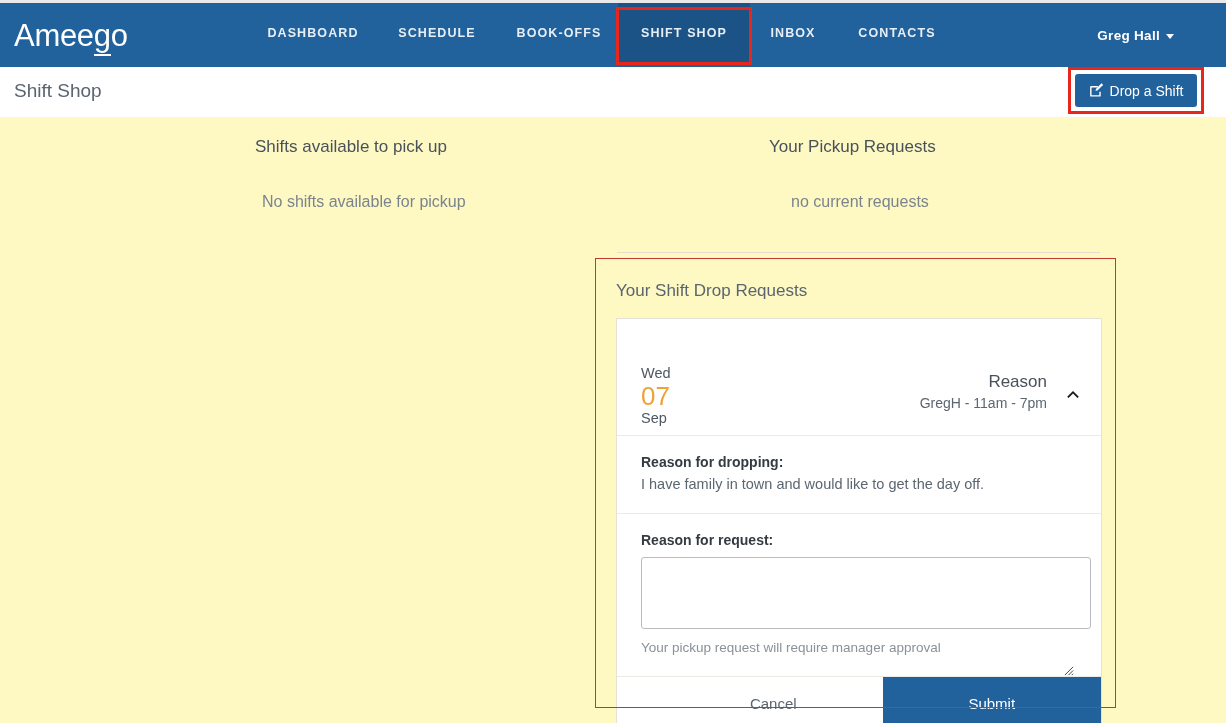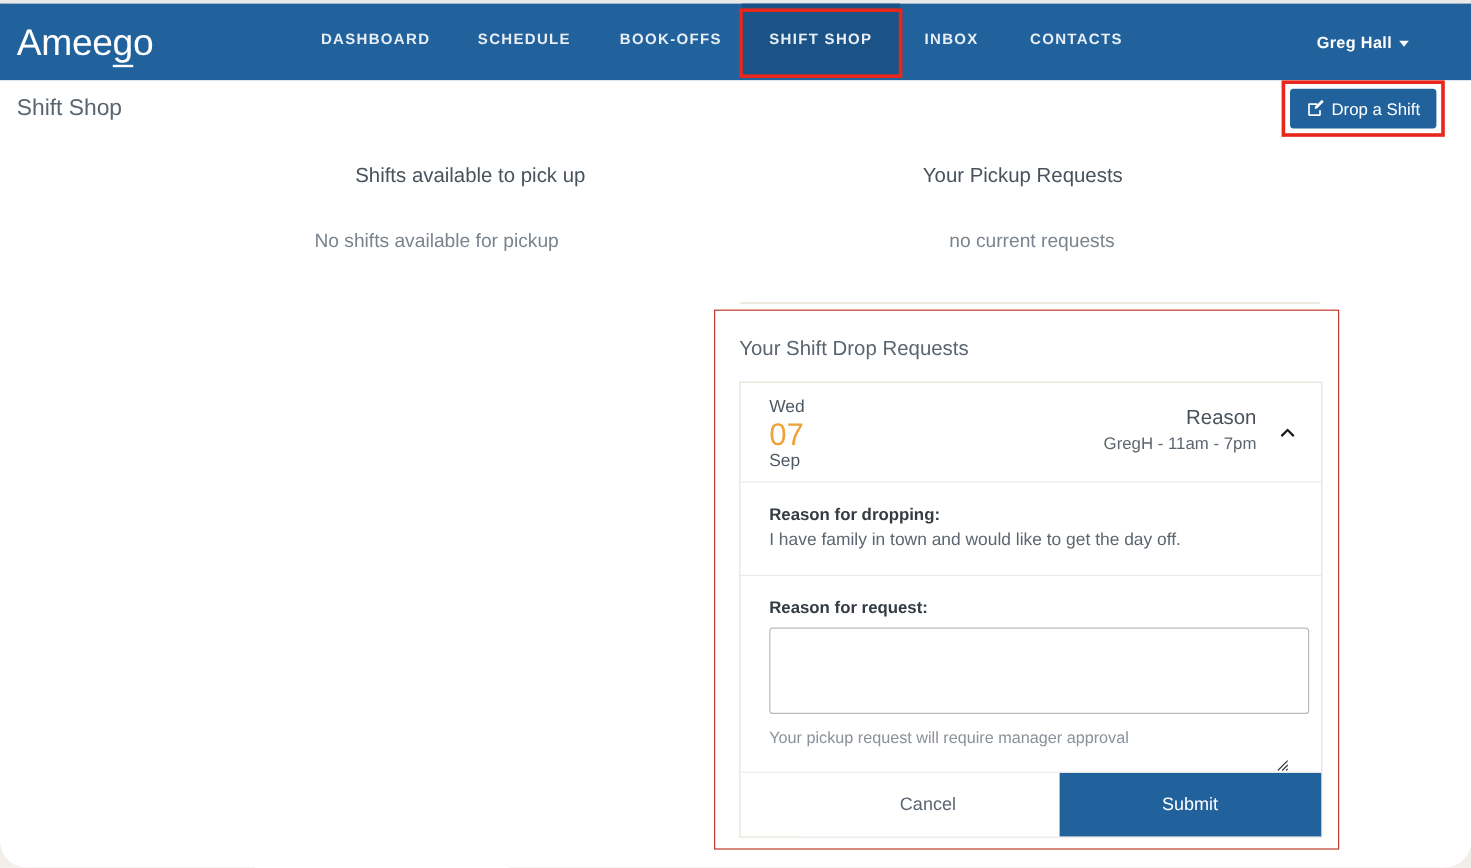--- a/index.html
+++ b/index.html
@@ -4,21 +4,21 @@
 <style>
   * { box-sizing: border-box; }
   html, body {
     margin: 0; padding: 0;
     width: 1226px; height: 723px;
     background: #f2efe8;
     font-family: "Liberation Sans", sans-serif;
     overflow: hidden;
   }
 
-  #app { position: relative; width: 1226px; height: 723px; background: #ffffff; border-radius: 22px; }
+  #app { position: relative; width: 1226px; height: 723px; background: #fef9c3; }
 
   
   .topbar {
     position: absolute; left: 0; top: 3px; width: 1226px; height: 64px;
     background: #21619c;
   }
   .topbar-strip { position:absolute; left:0; top:0; width:1226px; height:3px; background:#e9e9e9; }
   .logo {
     position: absolute; left: 14px; top: 16px;
     color: #ffffff; font-size: 31px; font-weight: 400;
@@ -90,21 +90,21 @@
   .panel-title {
     position: absolute; left: 18px; top: 20px;
     font-size: 17px; color: #5a6570; font-weight: 400;
   }
 
   .shift-card {
     position: absolute; left: 18px; top: 57px; width: 486px;
     background: #ffffff; border: 1px solid #e6e1d6;
   }
   .card-header {
-    position: relative; height: 83px; border-bottom: 1px solid #eceae5;
+    position: relative; height: 83px; border-bottom: 1px solid #eceae5; margin-top: 34px;
   }
   .date-block { position: absolute; left: 24px; top: 13px; line-height: 1.05; }
   .date-dow { font-size: 14.5px; color: #4e5862; }
   .date-day { font-size: 26px; color: #eda23a; line-height: 30px; font-weight: 400; }
   .date-mon { font-size: 14.5px; color: #4e5862; }
 
   .role-block {
     position: absolute; right: 54px; top: 18px; text-align: right;
   }
   .role-name { font-size: 17px; color: #49525b; line-height: 22px; }
@@ -184,21 +184,21 @@
 
   <button class="btn-drop">
     <svg class="edit-icon" width="15" height="15" viewBox="0 0 16 16">
       <path d="M1.2 3.2h8.2v1.5H2.7v8.3h8.3V9.4h1.5v4.1a1 1 0 0 1-1 1H2.2a1 1 0 0 1-1-1V4.2a1 1 0 0 1 1-1z" fill="#ffffff"></path>
       <path d="M14.6 1.3 13.4.2 7.6 6l-.7 2.4 2.4-.7 5.3-5.3z" fill="#ffffff"></path>
     </svg>
     <span>Drop a Shift</span>
   </button>
   <div class="annot" style="left:1068px; top:67px; width:136px; height:47px;"></div>
 
-  <div class="col-head" style="left:255px; top:137px;margin-left:41px;">Shifts available to pick up</div>
+  <div class="col-head" style="left:255px; top:137px;">Shifts available to pick up</div>
   <div class="col-empty" style="left:262px; top:193px;">No shifts available for pickup</div>
 
   <div class="col-head" style="left:769px; top:137px;">Your Pickup Requests</div>
   <div class="col-empty" style="left:791px; top:193px;">no current requests</div>
 
   <div class="divider"></div>
 
   <div class="panel">
     <div class="panel-title">Your Shift Drop Requests</div>
 

